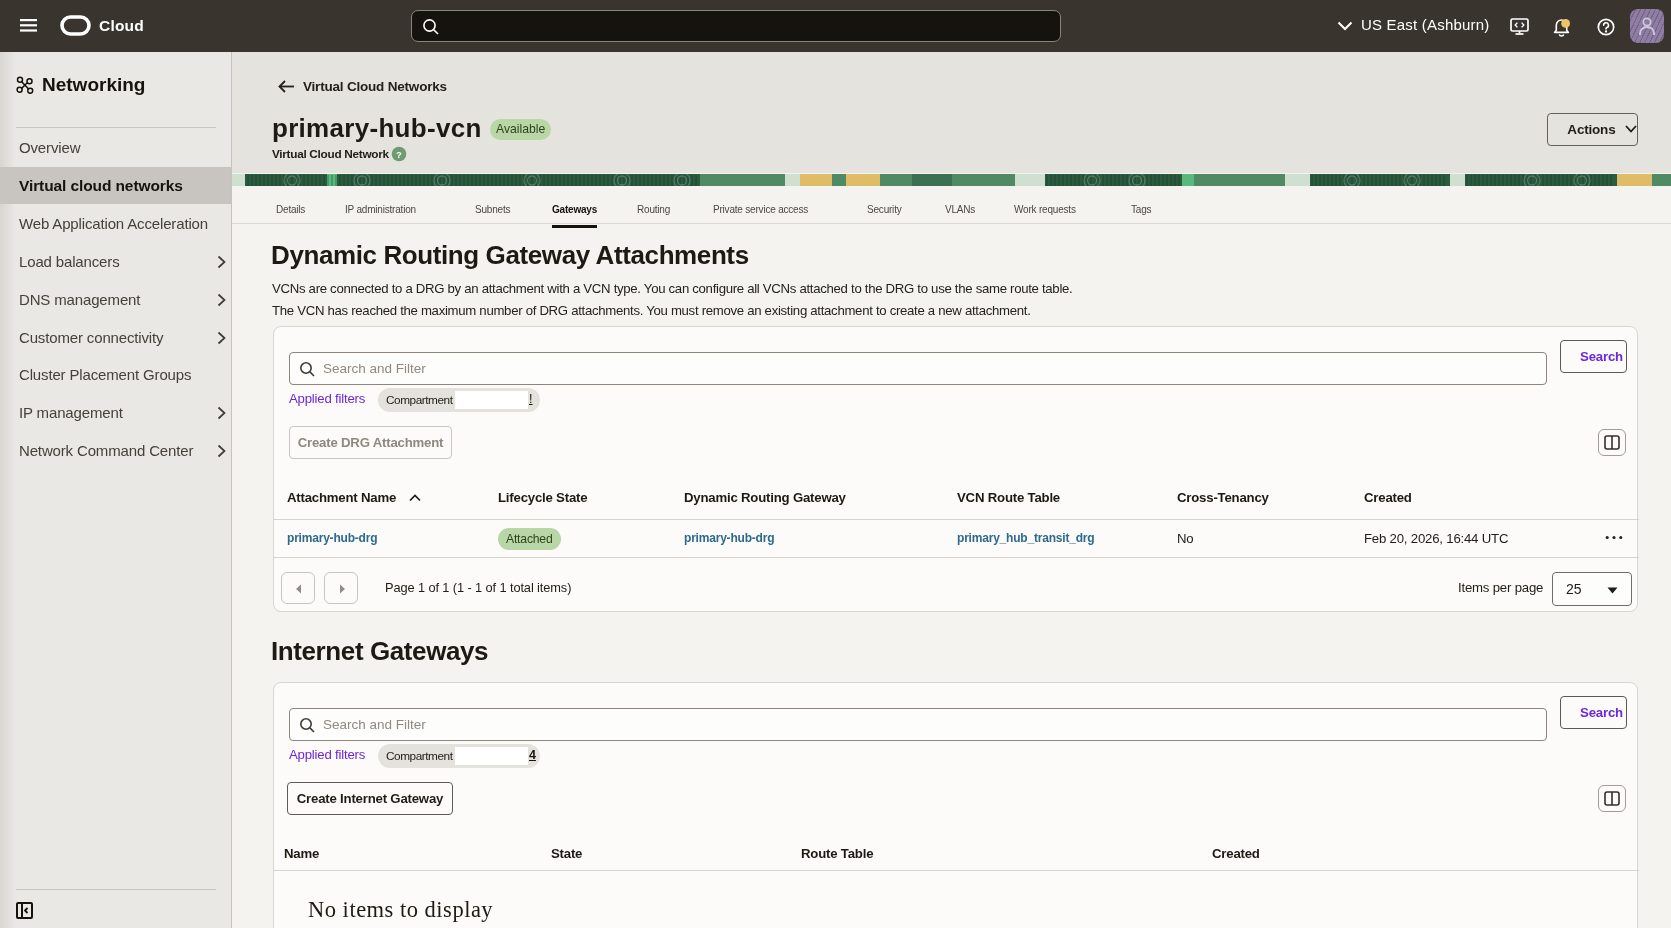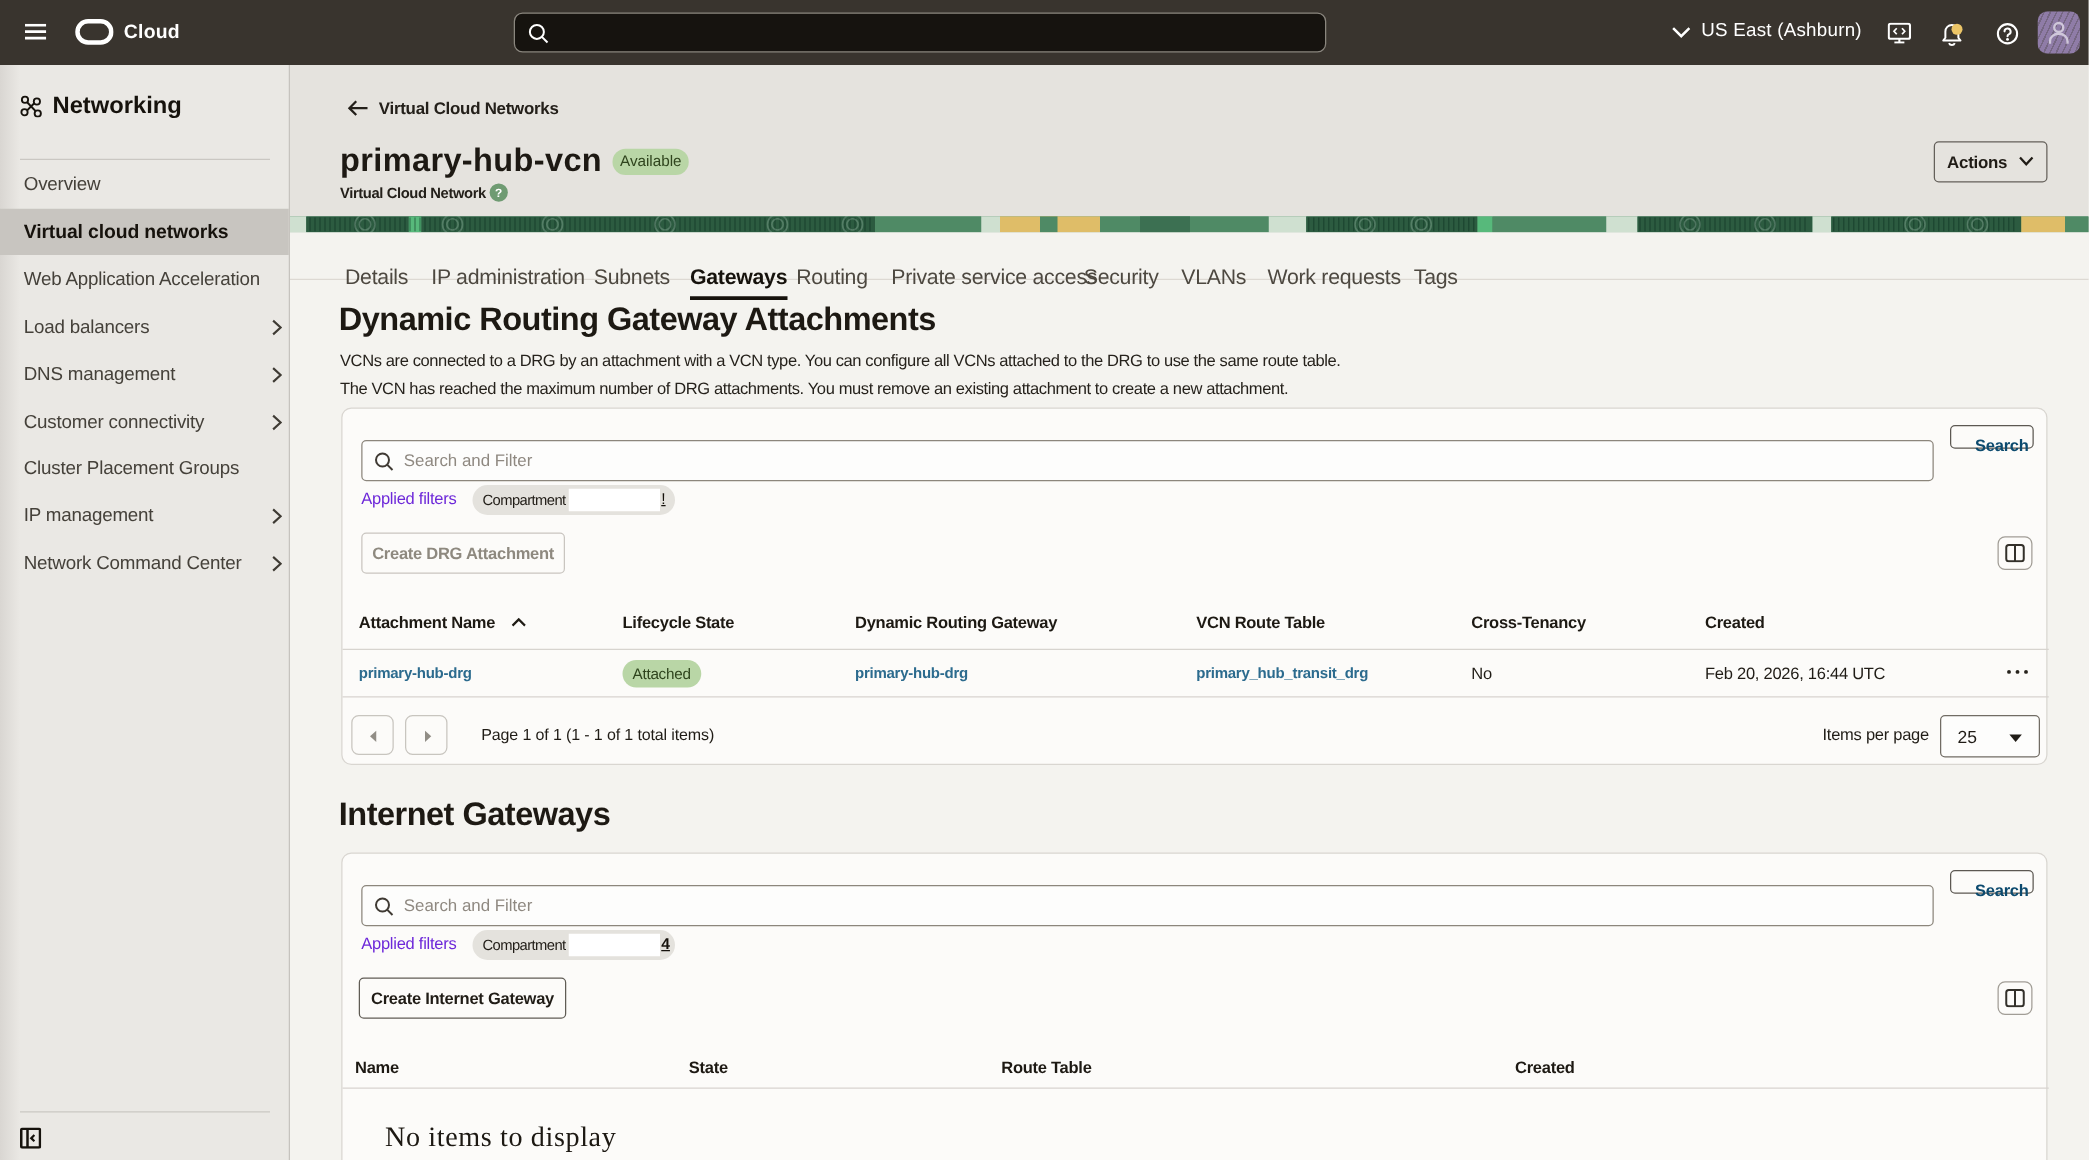--- a/index.html
+++ b/index.html
@@ -23,38 +23,38 @@
 .sitem.sel { left:0; width:231px; background:#c8c5c0; font-weight:bold; font-size:15.5px; letter-spacing:-.1px; color:#16120c; padding-left:19px; }
 .schev { position:absolute; left:198px; }
 
 
 #phead { position:absolute; left:232px; top:52px; width:1439px; height:121px; background:#e5e3de; }
 #phead .back { position:absolute; left:46px; top:27px; font-size:13.5px; letter-spacing:-.2px; font-weight:600; color:#24201a; }
 #phead h1 { position:absolute; left:40px; top:61px; font-size:26px; font-weight:bold; color:#1d1913; letter-spacing:.3px; }
 .badge { display:inline-block; background:#b9d6a6; color:#2f441d; border-radius:11px; font-size:13px; }
 #phead .badge { position:absolute; left:258px; top:67px; height:21px; line-height:21px; padding:0 6px; font-size:12.2px; }
 #phead .sub { position:absolute; left:40px; top:95px; font-size:11.8px; letter-spacing:-.3px; font-weight:600; color:#24201a; }
-#actionsbtn { position:absolute; left:1315px; top:61px; width:91px; height:33px; border:1px solid #64605a; border-radius:4px; font-size:13.5px; letter-spacing:-.2px; font-weight:bold; color:#201c16; text-align:center; line-height:31px; }
+#actionsbtn { position:absolute; left:1315px; top:61px; width:91px; height:33px; border:1px solid #64605a; border-radius:4px; font-size:13.5px; letter-spacing:-.2px; font-weight:bold; color:#201c16; text-align:right; line-height:31px; }
 
 
 #banner { position:absolute; left:232px; top:173px; width:1439px; height:13px; }
 
 
 #tabs { position:absolute; left:232px; top:186px; width:1439px; height:38px; border-bottom:1px solid #ddd9d3; background:#f4f3ef; }
-.tab { position:absolute; top:16px; height:38px; line-height:39px; font-size:17px; letter-spacing:-.2px; color:#4d4840; white-space:nowrap; }
+.tab { position:absolute; top:4px; height:38px; line-height:39px; font-size:10px; letter-spacing:-.2px; color:#4d4840; white-space:nowrap; }
 .tab.active { font-weight:bold; color:#16120c; }
 .tab.active:after { content:""; position:absolute; left:0; right:0; bottom:0; height:3px; background:#16120c; }
 
 
 h2 { position:absolute; font-size:26px; font-weight:bold; color:#1d1913; letter-spacing:-.4px; }
 .para { position:absolute; font-size:13.2px; letter-spacing:-.3px; color:#26221c; }
 .card { position:absolute; left:273px; width:1365px; background:#fcfbf9; border:1px solid #d9d6d1; border-radius:8px; }
 .finput { position:absolute; left:15px; top:13px; width:1258px; height:33px; background:#fdfdfc; border:1px solid #8c867c; border-radius:4px;margin-top:12px; }
 .finput .ph { position:absolute; left:33px; top:8px; font-size:13.5px; color:#8f8981; }
-.searchbtn { position:absolute; left:1286px; top:13px; width:67px; height:19px; border:1px solid #5c5852; border-radius:4px; font-size:13.2px; letter-spacing:-.2px; font-weight:bold; text-align:center; line-height:31px; color:#0c4a6e;padding-left:16px; }
+.searchbtn { position:absolute; left:1286px; top:13px; width:67px; height:33px; border:1px solid #5c5852; border-radius:4px; font-size:13.2px; letter-spacing:-.2px; font-weight:bold; text-align:center; line-height:31px; color:#6d28d9;padding-left:16px; }
 .applied { position:absolute; left:15px; top:64px; font-size:13.2px; letter-spacing:-.2px; font-weight:normal; color:#6d28d9; }
 .chip { position:absolute; left:104px; top:61px; width:162px; height:24px; background:#e4e2dd; border-radius:12px; }
 .chip .ct { position:absolute; left:8px; top:5px; font-size:11.8px; letter-spacing:-.45px; color:#201c16; }
 .chip .wbox { position:absolute; left:77px; top:3px; width:73px; height:18px; background:#fff; }
 .chip .tail { position:absolute; left:151px; top:4px; font-size:12.5px; font-weight:bold; color:#16120c; text-decoration:underline; }
 .createbtn { position:absolute; left:15px; top:99px; height:33px; border-radius:4px; font-size:13.2px; letter-spacing:-.2px; font-weight:bold; text-align:center; line-height:31px; }
 .layoutbtn { position:absolute; left:1324px; top:102px; width:28px; height:27px; border:1px solid #a19d96; border-radius:6px; }
 
 .thead { position:absolute; left:0; width:1365px; font-weight:bold; font-size:13.2px; letter-spacing:-.2px; color:#1d1913; }
 .tcell { position:absolute; white-space:nowrap; }

